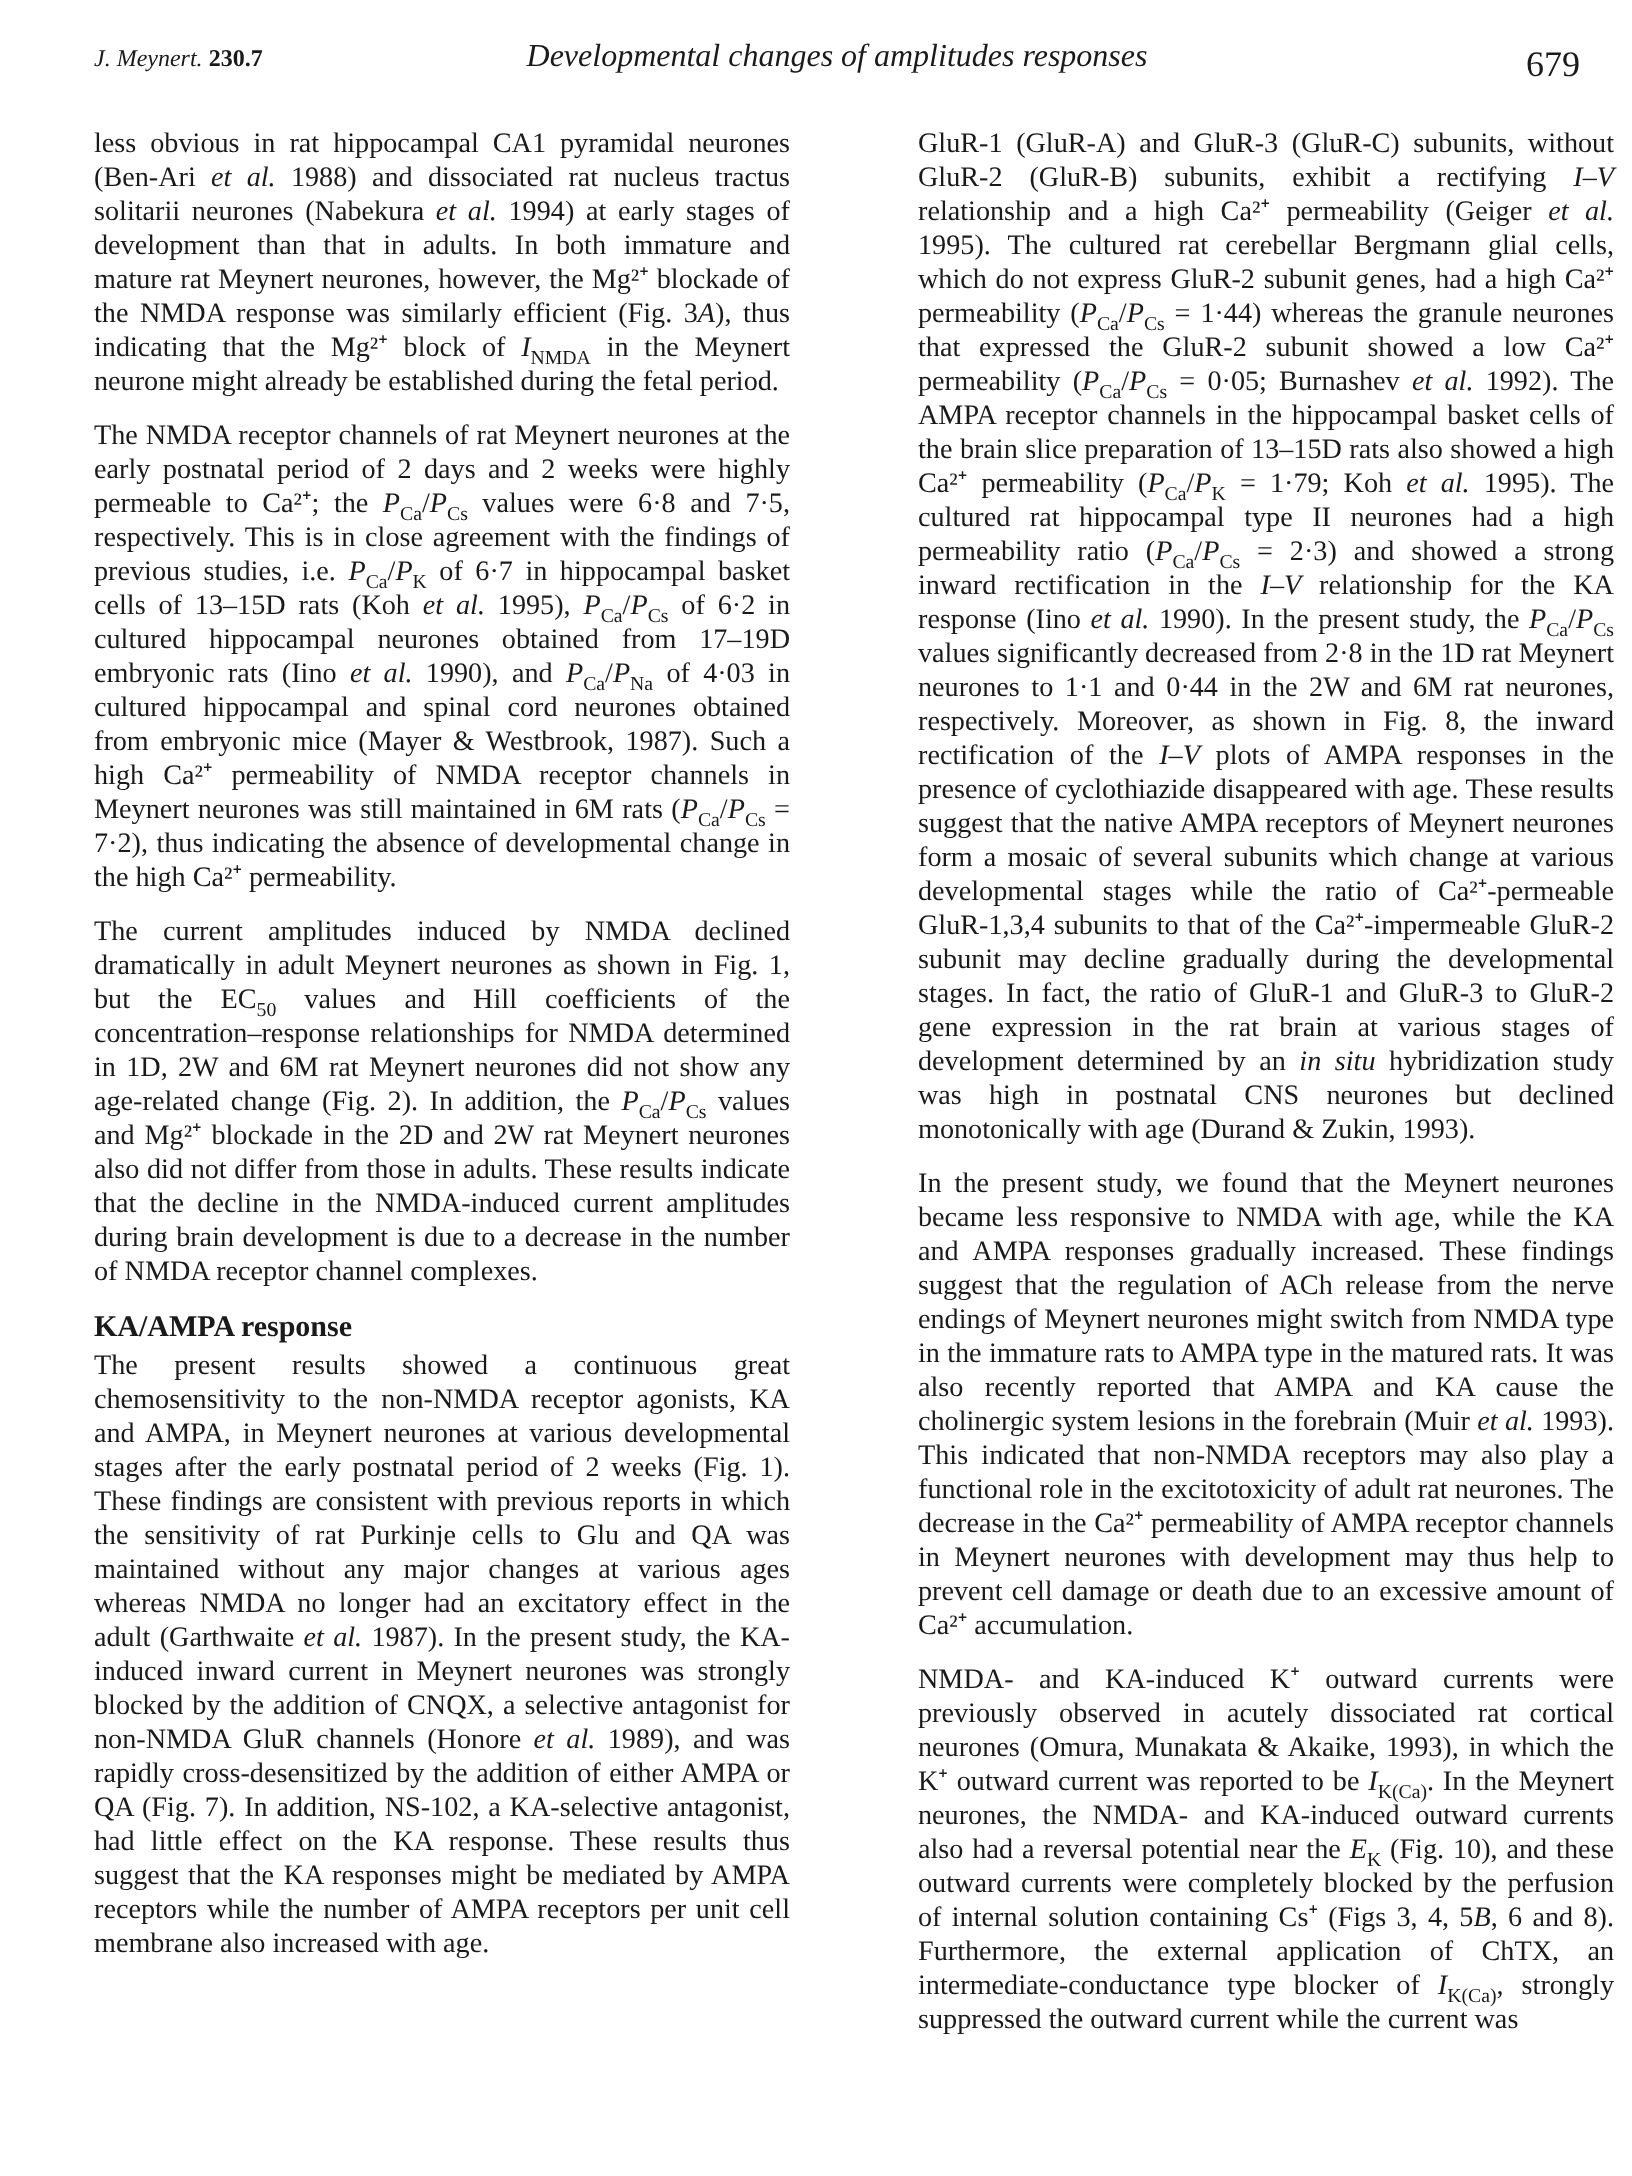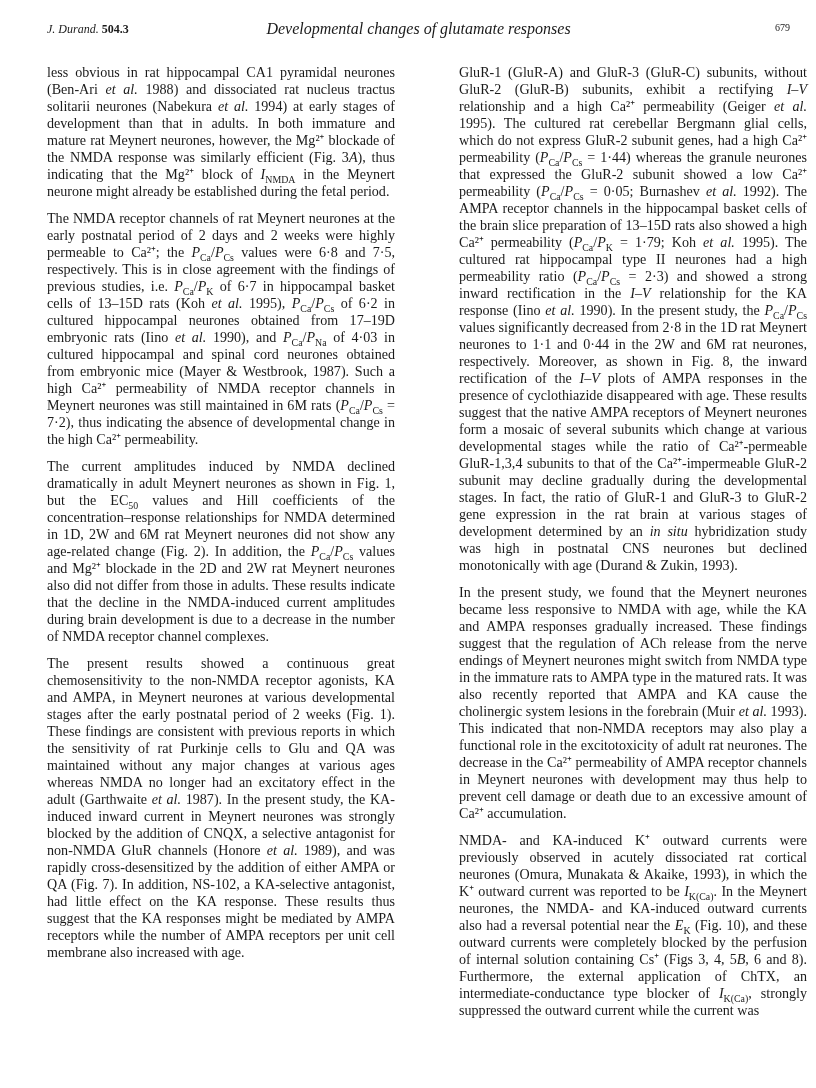--- a/index.html
+++ b/index.html
@@ -2,44 +2,45 @@
 <html><head>
 <meta charset="utf-8">
 <style>
   html, body { margin:0; padding:0; background:#ffffff; }
   body { width:816px; height:1088px; position:relative; overflow:hidden;
          font-family:"DejaVu Serif","Liberation Serif",serif; color:#1a1a1a; }
   .header { position:absolute; top:22px; left:47px; width:743px; height:20px; font-family:"Liberation Serif",serif; }
   .hdr-journal { position:absolute; left:0; top:0; font-size:12px; font-style:italic; }
   .hdr-journal b { font-style:normal; font-weight:bold; }
   .hdr-title { position:absolute; left:0; right:0; top:-2px; text-align:center; font-size:16px; font-style:italic; }
-  .hdr-page { position:absolute; right:0; top:0; font-size:10px; }
+  .hdr-page { position:absolute; right:0; top:0; font-size:18px; }
   .col { position:absolute; top:64px; width:348px; font-family:"Liberation Serif",serif;
          font-size:14.1px; line-height:17px; text-align:justify; hyphens:none; }
   .col.left { left:47px; }
   .col.right { left:459px; }
   .col p { margin:0 0 10px 0; }
   .col h3 { margin:2px 0 1px 0; font-size:15px; font-weight:bold; line-height:19px; text-align:left; }
   .col h3.sec2 { margin-top:8px; }
   i, .it { }
   sub, sup { font-size:70%; line-height:0; }
 </style>
 </head>
 <body>
 
 <div class="header">
-  <span class="hdr-journal"><span>J. Durand.</span> <b>504.3</b></span>
-  <div class="hdr-title">Developmental changes of glutamate responses</div>
+  <span class="hdr-journal"><span>J. Meynert.</span> <b>230.7</b></span>
+  <div class="hdr-title">Developmental changes of amplitudes responses</div>
   <span class="hdr-page">679</span>
 </div>
 
 <div class="col left">
   <p>less obvious in rat hippocampal CA1 pyramidal neurones (Ben-Ari <i>et al.</i> 1988) and dissociated rat nucleus tractus solitarii neurones (Nabekura <i>et al.</i> 1994) at early stages of development than that in adults. In both immature and mature rat Meynert neurones, however, the Mg²⁺ blockade of the NMDA response was similarly efficient (Fig. 3<i>A</i>), thus indicating that the Mg²⁺ block of <i>I</i><sub>NMDA</sub> in the Meynert neurone might already be established during the fetal period.</p>
   <p>The NMDA receptor channels of rat Meynert neurones at the early postnatal period of 2 days and 2 weeks were highly permeable to Ca²⁺; the <i>P</i><sub>Ca</sub>/<i>P</i><sub>Cs</sub> values were 6·8 and 7·5, respectively. This is in close agreement with the findings of previous studies, i.e. <i>P</i><sub>Ca</sub>/<i>P</i><sub>K</sub> of 6·7 in hippocampal basket cells of 13–15D rats (Koh <i>et al.</i> 1995), <i>P</i><sub>Ca</sub>/<i>P</i><sub>Cs</sub> of 6·2 in cultured hippocampal neurones obtained from 17–19D embryonic rats (Iino <i>et al.</i> 1990), and <i>P</i><sub>Ca</sub>/<i>P</i><sub>Na</sub> of 4·03 in cultured hippocampal and spinal cord neurones obtained from embryonic mice (Mayer &amp; Westbrook, 1987). Such a high Ca²⁺ permeability of NMDA receptor channels in Meynert neurones was still maintained in 6M rats (<i>P</i><sub>Ca</sub>/<i>P</i><sub>Cs</sub> = 7·2), thus indicating the absence of developmental change in the high Ca²⁺ permeability.</p>
   <p>The current amplitudes induced by NMDA declined dramatically in adult Meynert neurones as shown in Fig. 1, but the EC<sub>50</sub> values and Hill coefficients of the concentration–response relationships for NMDA determined in 1D, 2W and 6M rat Meynert neurones did not show any age-related change (Fig. 2). In addition, the <i>P</i><sub>Ca</sub>/<i>P</i><sub>Cs</sub> values and Mg²⁺ blockade in the 2D and 2W rat Meynert neurones also did not differ from those in adults. These results indicate that the decline in the NMDA-induced current amplitudes during brain development is due to a decrease in the number of NMDA receptor channel complexes.</p>
+  <h3>KA/AMPA response</h3>
   <p>The present results showed a continuous great chemosensitivity to the non-NMDA receptor agonists, KA and AMPA, in Meynert neurones at various developmental stages after the early postnatal period of 2 weeks (Fig. 1). These findings are consistent with previous reports in which the sensitivity of rat Purkinje cells to Glu and QA was maintained without any major changes at various ages whereas NMDA no longer had an excitatory effect in the adult (Garthwaite <i>et al.</i> 1987). In the present study, the KA-induced inward current in Meynert neurones was strongly blocked by the addition of CNQX, a selective antagonist for non-NMDA GluR channels (Honore <i>et al.</i> 1989), and was rapidly cross-desensitized by the addition of either AMPA or QA (Fig. 7). In addition, NS-102, a KA-selective antagonist, had little effect on the KA response. These results thus suggest that the KA responses might be mediated by AMPA receptors while the number of AMPA receptors per unit cell membrane also increased with age.</p>
 </div>
 
 <div class="col right">
   <p>GluR-1 (GluR-A) and GluR-3 (GluR-C) subunits, without GluR-2 (GluR-B) subunits, exhibit a rectifying <i>I</i>–<i>V</i> relationship and a high Ca²⁺ permeability (Geiger <i>et al.</i> 1995). The cultured rat cerebellar Bergmann glial cells, which do not express GluR-2 subunit genes, had a high Ca²⁺ permeability (<i>P</i><sub>Ca</sub>/<i>P</i><sub>Cs</sub> = 1·44) whereas the granule neurones that expressed the GluR-2 subunit showed a low Ca²⁺ permeability (<i>P</i><sub>Ca</sub>/<i>P</i><sub>Cs</sub> = 0·05; Burnashev <i>et al.</i> 1992). The AMPA receptor channels in the hippocampal basket cells of the brain slice preparation of 13–15D rats also showed a high Ca²⁺ permeability (<i>P</i><sub>Ca</sub>/<i>P</i><sub>K</sub> = 1·79; Koh <i>et al.</i> 1995). The cultured rat hippocampal type II neurones had a high permeability ratio (<i>P</i><sub>Ca</sub>/<i>P</i><sub>Cs</sub> = 2·3) and showed a strong inward rectification in the <i>I</i>–<i>V</i> relationship for the KA response (Iino <i>et al.</i> 1990). In the present study, the <i>P</i><sub>Ca</sub>/<i>P</i><sub>Cs</sub> values significantly decreased from 2·8 in the 1D rat Meynert neurones to 1·1 and 0·44 in the 2W and 6M rat neurones, respectively. Moreover, as shown in Fig. 8, the inward rectification of the <i>I</i>–<i>V</i> plots of AMPA responses in the presence of cyclothiazide disappeared with age. These results suggest that the native AMPA receptors of Meynert neurones form a mosaic of several subunits which change at various developmental stages while the ratio of Ca²⁺-permeable GluR-1,3,4 subunits to that of the Ca²⁺-impermeable GluR-2 subunit may decline gradually during the developmental stages. In fact, the ratio of GluR-1 and GluR-3 to GluR-2 gene expression in the rat brain at various stages of development determined by an <i>in situ</i> hybridization study was high in postnatal CNS neurones but declined monotonically with age (Durand &amp; Zukin, 1993).</p>
   <p>In the present study, we found that the Meynert neurones became less responsive to NMDA with age, while the KA and AMPA responses gradually increased. These findings suggest that the regulation of ACh release from the nerve endings of Meynert neurones might switch from NMDA type in the immature rats to AMPA type in the matured rats. It was also recently reported that AMPA and KA cause the cholinergic system lesions in the forebrain (Muir <i>et al.</i> 1993). This indicated that non-NMDA receptors may also play a functional role in the excitotoxicity of adult rat neurones. The decrease in the Ca²⁺ permeability of AMPA receptor channels in Meynert neurones with development may thus help to prevent cell damage or death due to an excessive amount of Ca²⁺ accumulation.</p>
   <p>NMDA- and KA-induced K⁺ outward currents were previously observed in acutely dissociated rat cortical neurones (Omura, Munakata &amp; Akaike, 1993), in which the K⁺ outward current was reported to be <i>I</i><sub>K(Ca)</sub>. In the Meynert neurones, the NMDA- and KA-induced outward currents also had a reversal potential near the <i>E</i><sub>K</sub> (Fig. 10), and these outward currents were completely blocked by the perfusion of internal solution containing Cs⁺ (Figs 3, 4, 5<i>B</i>, 6 and 8). Furthermore, the external application of ChTX, an intermediate-conductance type blocker of <i>I</i><sub>K(Ca)</sub>, strongly suppressed the outward current while the current was</p>
 </div>
 
 </body></html>

